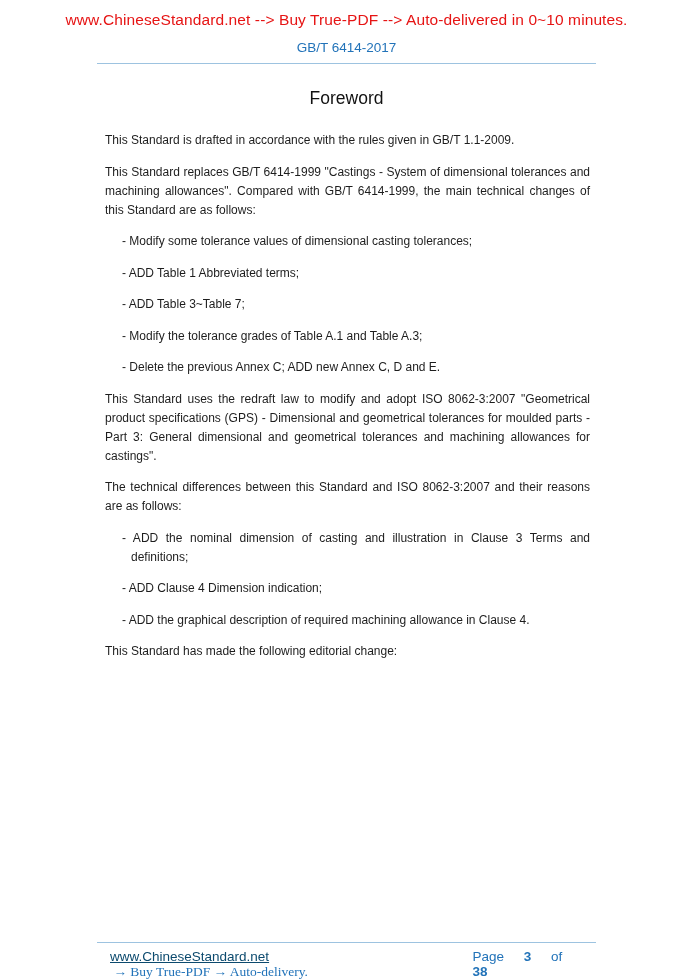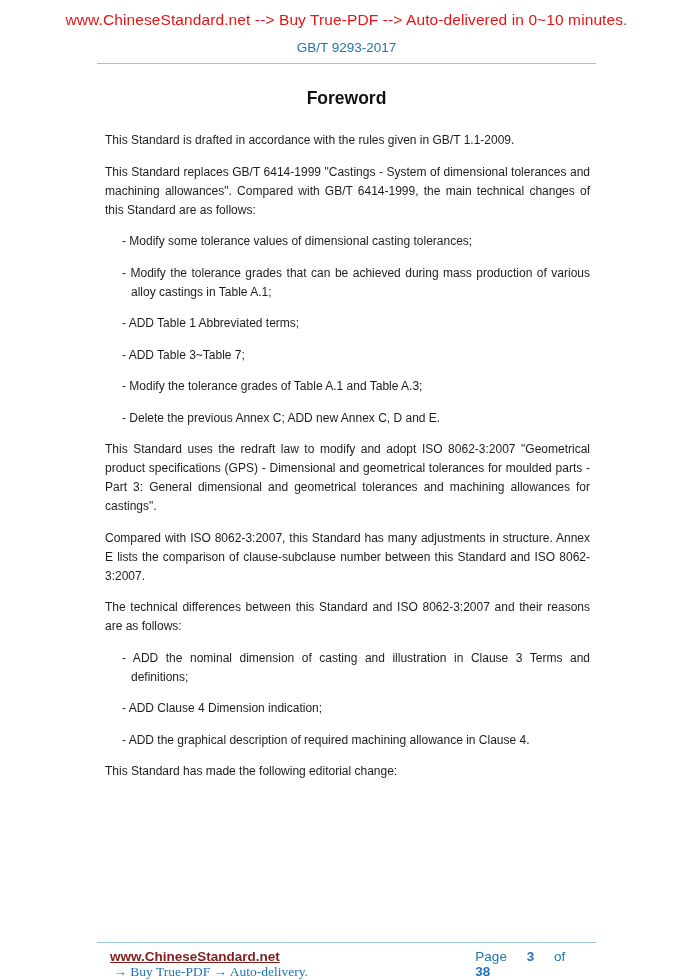--- a/index.html
+++ b/index.html
@@ -37,21 +37,21 @@
   .rule {
     height: 0;
     border-top: 1.5px solid #9dc3e0;
     margin: 8px 97px 0 97px;
   }
   
   .doc-title {
     margin-top: 24px;
     text-align: center;
     font-size: 17.5px;
-    font-weight: bold;
+    font-weight: normal;
     color: #111111;
   }
   
   .doc-body {
     margin: 22px 103px 0 105px;
     font-size: 12px;
     line-height: 19px;
     flex: 1 1 auto;
   }
   .doc-body .para {
@@ -72,53 +72,50 @@
   }
   .footer {
     margin: 6px 100px 0 110px;
     display: flex;
     justify-content: space-between;
     align-items: baseline;
     font-size: 13.5px;
     color: #2273b9;
   }
   .footer a {
-    color: #7f1d1d;
+    color: #0c4a6e;
     text-decoration: underline;
     cursor: pointer;
-    font-weight: bold;
   }
   .footer .tail { white-space: pre; font-family: Liberation Serif, serif; }
   .page-ref span { margin-left: 16px; }
   .page-ref .num { font-weight: bold; }
 </style>
 </head>
 <body>
 
 <div class="page">
 
   <div class="banner">www.ChineseStandard.net --&gt; Buy True-PDF --&gt; Auto-delivered in 0~10 minutes.</div>
 
-  <div class="doc-code">GB/T 9293-2017</div>
+  <div class="doc-code">GB/T 6414-2017</div>
 
   <div class="rule"></div>
 
   <h1 class="doc-title">Foreword</h1>
 
   <div class="doc-body" id="doc-body">
       <p class="para">This Standard is drafted in accordance with the rules given in GB/T 1.1-2009.</p>
       <p class="para">This Standard replaces GB/T 6414-1999 "Castings - System of dimensional tolerances and machining allowances". Compared with GB/T 6414-1999, the main technical changes of this Standard are as follows:</p>
       <p class="bullet">- Modify some tolerance values of dimensional casting tolerances;</p>
-      <p class="bullet">- Modify the tolerance grades that can be achieved during mass production of various alloy castings in Table A.1;</p>
       <p class="bullet">- ADD Table 1 Abbreviated terms;</p>
       <p class="bullet">- ADD Table 3~Table 7;</p>
       <p class="bullet">- Modify the tolerance grades of Table A.1 and Table A.3;</p>
       <p class="bullet">- Delete the previous Annex C; ADD new Annex C, D and E.</p>
       <p class="para">This Standard uses the redraft law to modify and adopt ISO 8062-3:2007 "Geometrical product specifications (GPS) - Dimensional and geometrical tolerances for moulded parts - Part 3: General dimensional and geometrical tolerances and machining allowances for castings".</p>
-      <p class="para">Compared with ISO 8062-3:2007, this Standard has many adjustments in structure. Annex E lists the comparison of clause-subclause number between this Standard and ISO 8062-3:2007.</p>
       <p class="para">The technical differences between this Standard and ISO 8062-3:2007 and their reasons are as follows:</p>
       <p class="bullet">- ADD the nominal dimension of casting and illustration in Clause 3 Terms and definitions;</p>
       <p class="bullet">- ADD Clause 4 Dimension indication;</p>
       <p class="bullet">- ADD the graphical description of required machining allowance in Clause 4.</p>
       <p class="para">This Standard has made the following editorial change:</p>
     </div>
 
   <div class="footer-rule"></div>
 
   <div class="footer">

